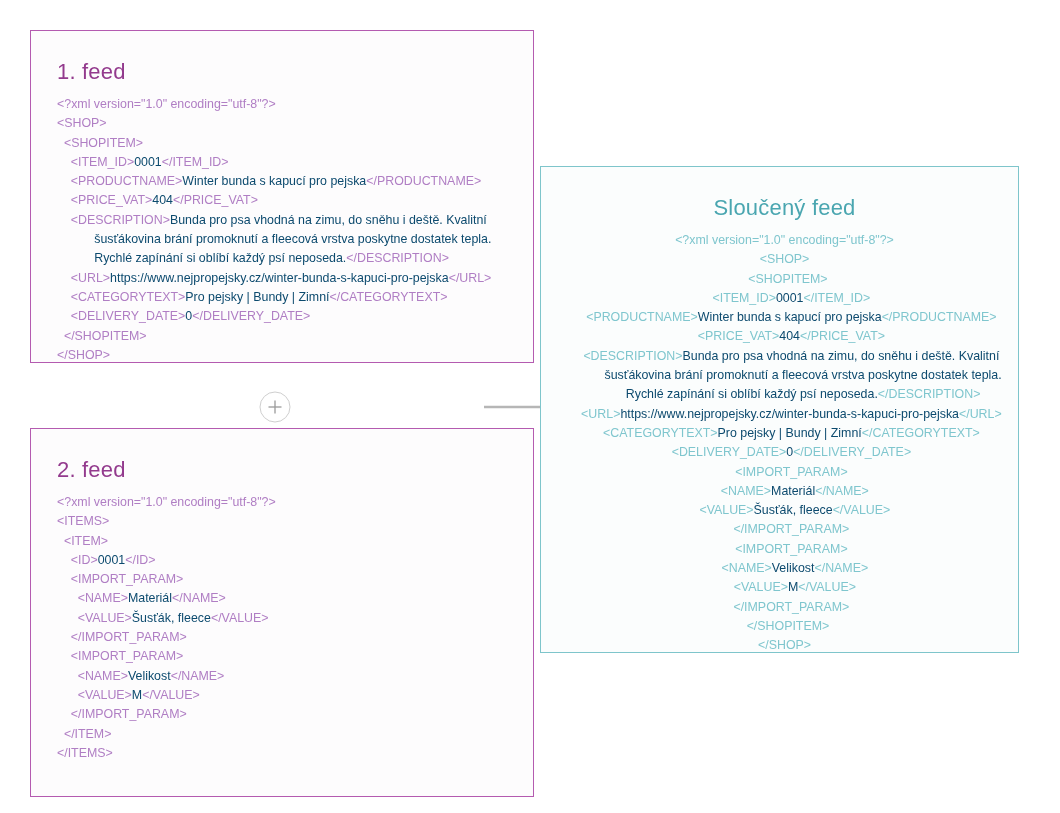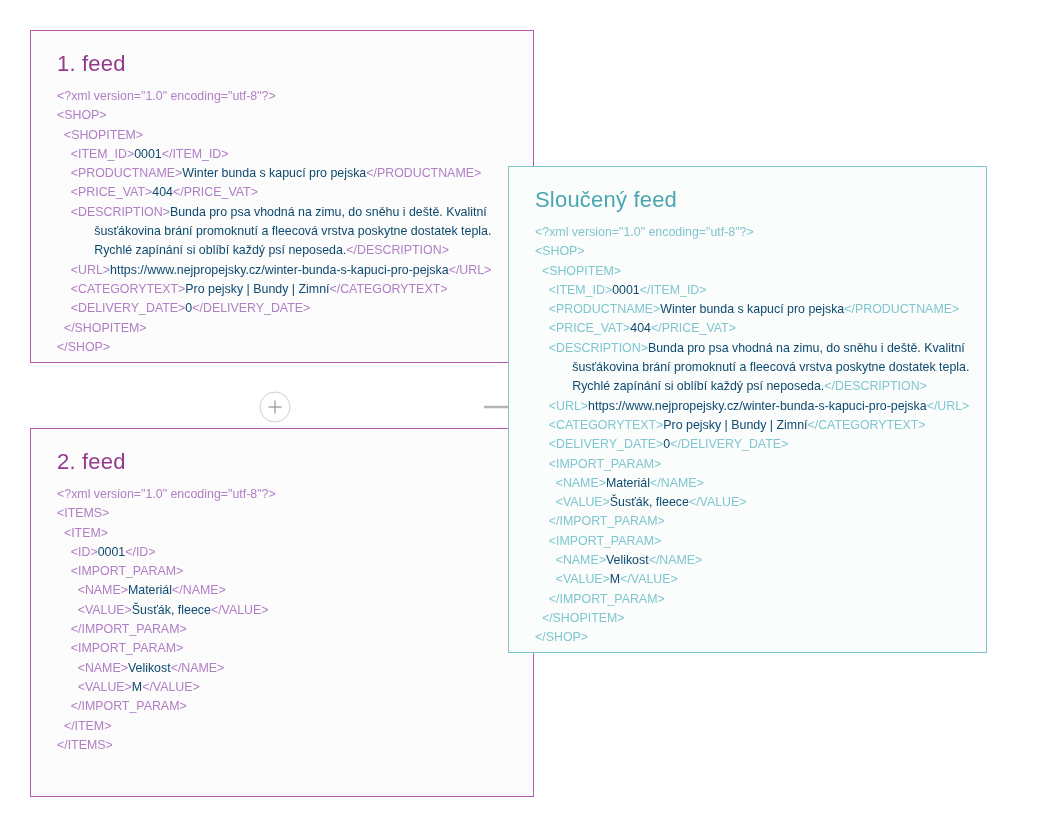--- a/index.html
+++ b/index.html
@@ -12,21 +12,21 @@
     height: 813px;
     position: relative;
     font-family: "Liberation Sans", sans-serif;
     overflow: hidden;
   }
 
   .panel {
     position: absolute;
     box-sizing: border-box;
     background: #fdfdfd;
-    padding: 20px 16px 14px 26px;
+    padding: 28px 16px 14px 26px;
   }
 
   .panel-purple {
     border: 1px solid #b45bb0;
     background: #fdfcfd;
   }
 
   .panel-teal {
     border: 1px solid #7ec5cb;
     background: #fbfdfd;
@@ -40,24 +40,25 @@
   }
 
   #feed2 {
     left: 30px;
     top: 428px;
     width: 504px;
     height: 369px;
   }
 
   #merged {
-    left: 508px;
+    left: 540px;
     top: 166px;
     width: 479px;
     height: 487px;
+    text-align: center;
   }
 
   .panel-title {
     font-size: 22px;
     font-weight: 400;
     margin: 0 0 10px 0;
     letter-spacing: 0.2px;
   }
   .title-purple { color: #933a8d; }
   .title-teal  { color: #4aa6b0; }

